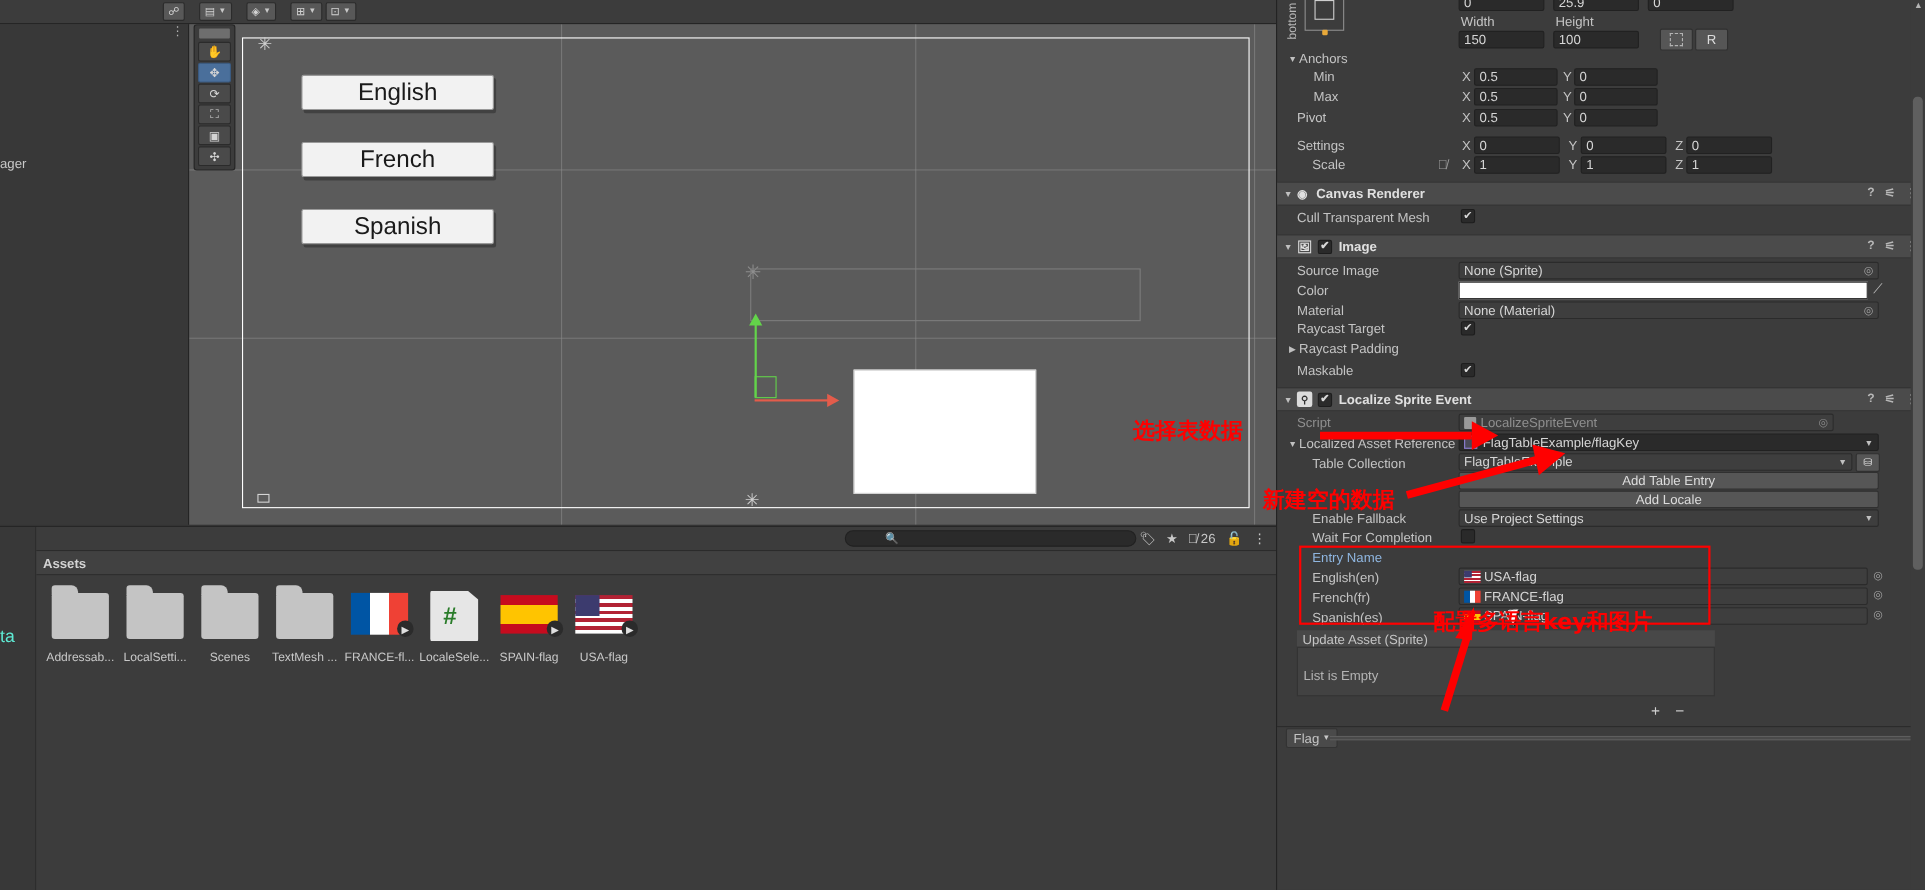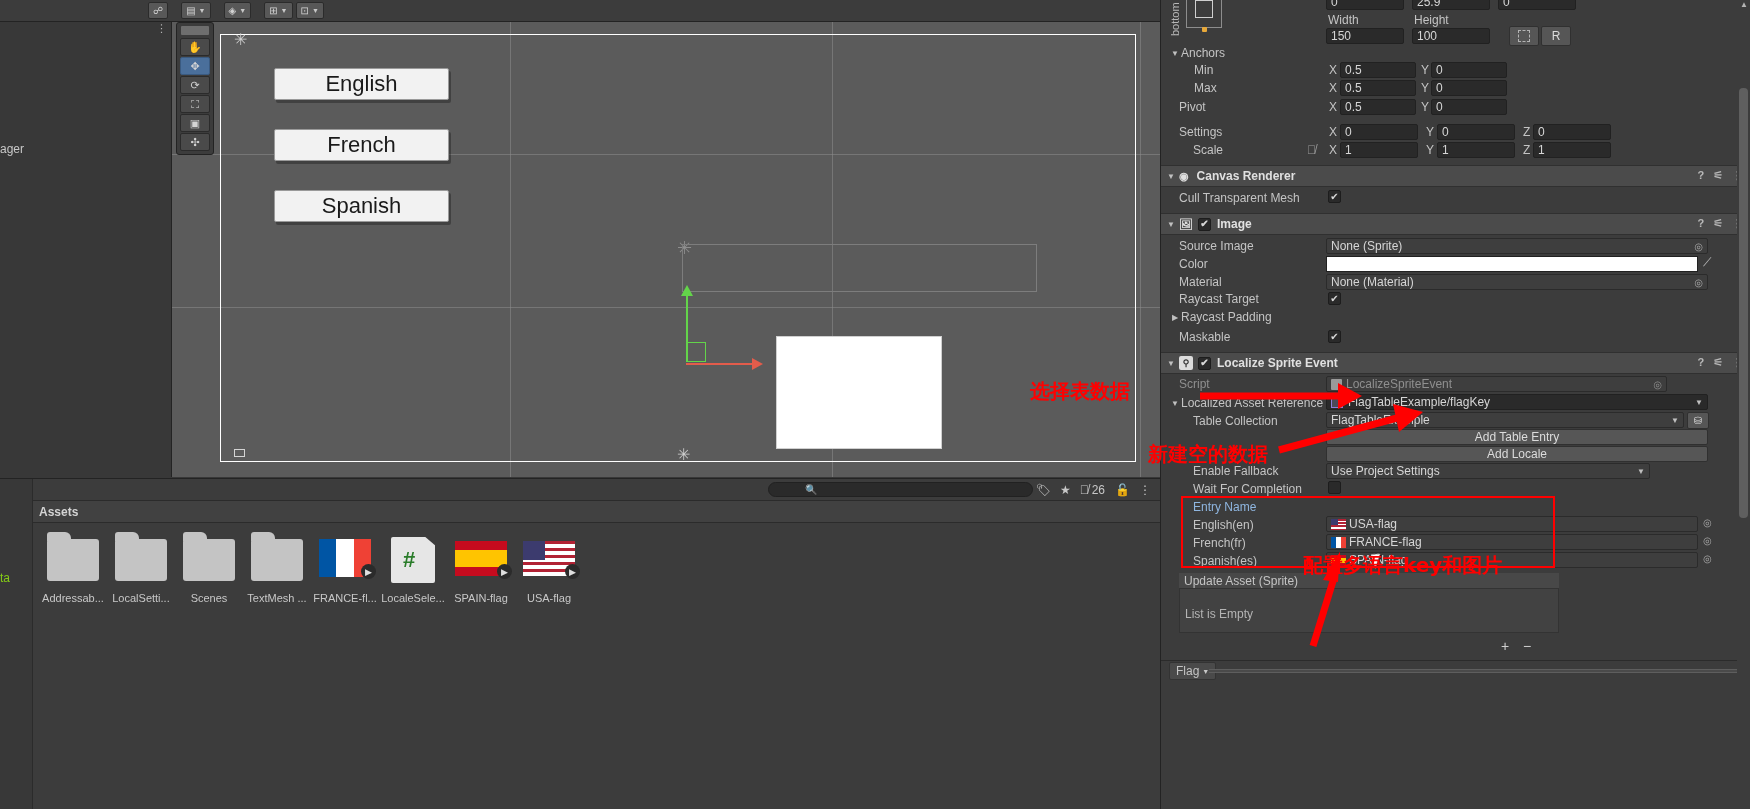--- a/index.html
+++ b/index.html
@@ -32,21 +32,21 @@
   .tb-sep { width: 10px; }
   .caret { font-size: 7px; margin-left: 3px; color: #c8c8c8; }
 
   
   #hierarchy {
     position: absolute; left: 0; top: 22px; width: 172px; height: 455px;
     background: #383838; border-right: 1px solid #232323;
   }
   #hier-row-kebab { position: absolute; right: 4px; top: 0px; color:#b4b4b4; font-size: 11px;}
   #hier-label { position: absolute; left: 0px; top: 120px; font-size: 12px; color: #c8c8c8; }
-  #hier-label2 { position: absolute; left: 0px; top: 570px; font-size: 12px; color: #84cc16; }
+  #hier-label2 { position: absolute; left: 0px; top: 570px; font-size: 16px; color: #5eead4; }
 
   
   #scene {
     position: absolute; left: 172px; top: 22px; width: 988px; height: 455px;
     background: #5b5b5b; overflow: hidden;
   }
   .sgrid { position: absolute; background: rgba(140,140,140,.55); }
 
   
   #tools {
@@ -550,21 +550,21 @@
     <div class="abs big-btn" style="left:526px;top:412px;width:22px;height:17px;font-size:10px">⛁</div>
 
     <div class="abs big-btn" style="left:165px;top:446px;width:382px;height:16px">
       <span>Add Locale</span>
     </div>
     <div class="abs big-btn" style="left:165px;top:429px;width:382px;height:16px">
       <span>Add Table Entry</span>
     </div>
 
     <div class="abs" style="left:32px;top:464px">Enable Fallback</div>
-    <div class="abs field obj" style="left:165px;top:463px;width:324px">
+    <div class="abs field obj" style="left:165px;top:463px;width:382px">
       <span>Use Project Settings</span>
       <span style="margin-left:auto;color:#c0c0c0;font-size:8px">▼</span>
     </div>
 
     <div class="abs" style="left:32px;top:482px">Wait For Completion</div>
     <div class="abs check" style="left:167px;top:481px">
       <span></span>
     </div>
 
     <div class="abs" style="left:32px;top:500px;color:#8fb6e0">Entry Name</div>

